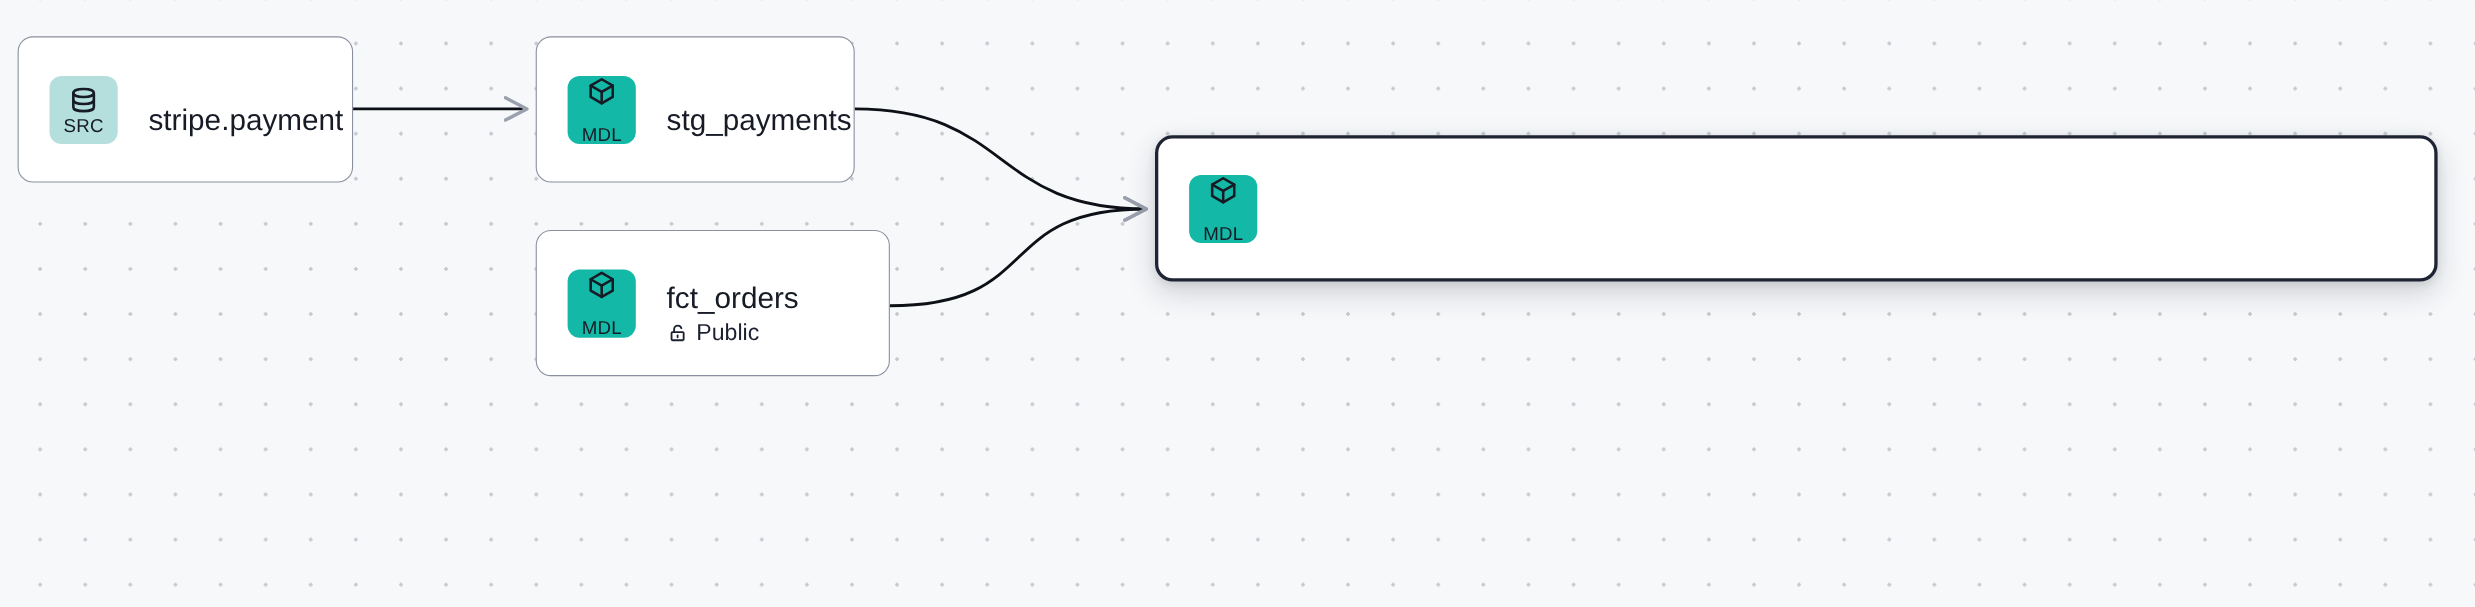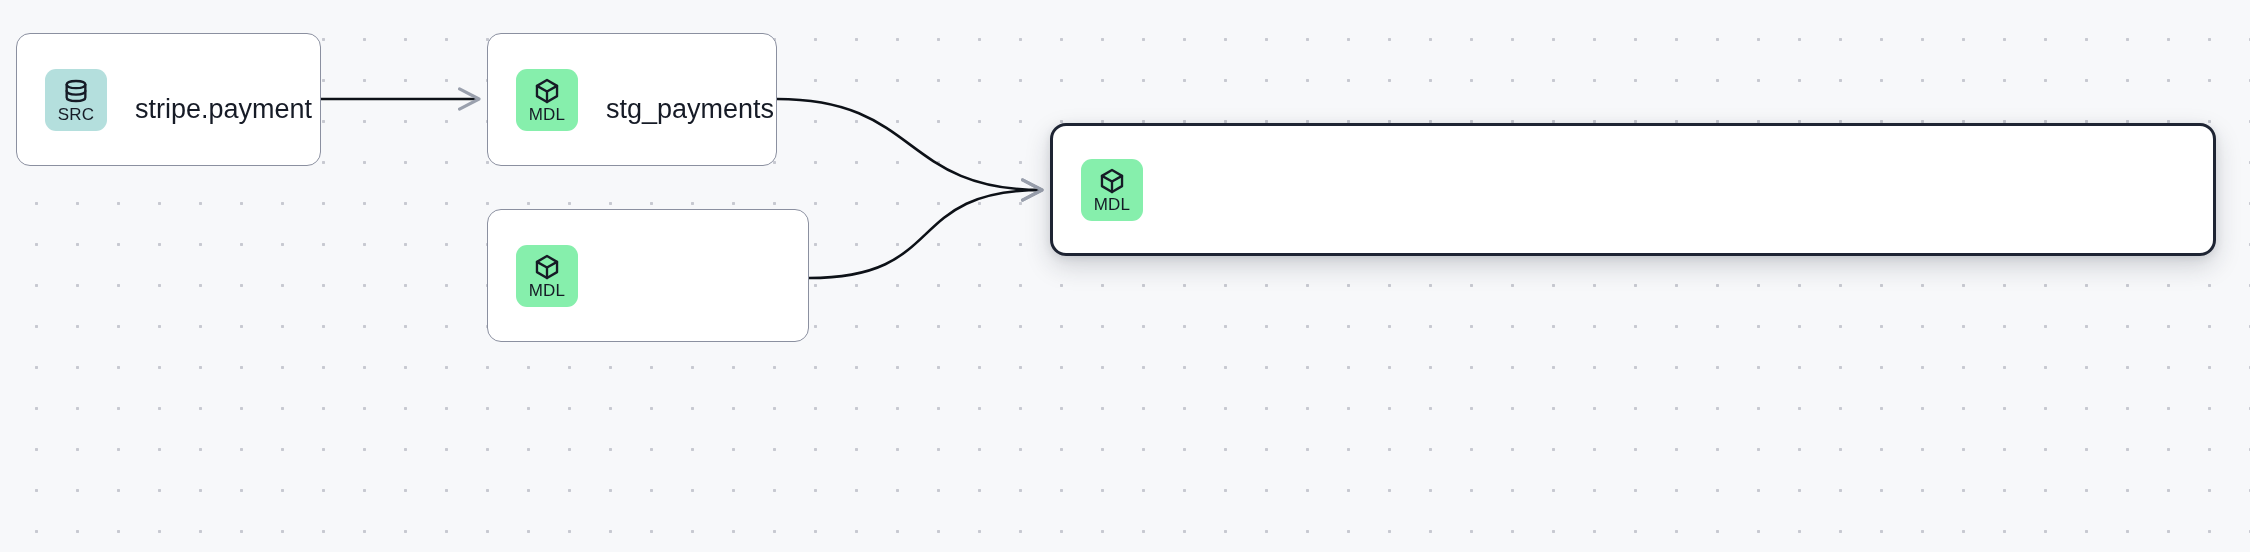--- a/index.html
+++ b/index.html
@@ -41,21 +41,21 @@
     flex:0 0 auto;
     width:62px;height:62px;
     border-radius:11px;
     display:flex;
     flex-direction:column;
     align-items:center;
     justify-content:center;
     gap:1px;
   }
   .badge.src{background:#b4dfdd;}
-  .badge.mdl{background:#86efac;}
+  .badge.mdl{background:#14b8a6;justify-content:space-between;}
   .badge svg{display:block;}
   .badge .badge-text{
     font-size:17px;
     line-height:1;
     color:#161b26;
     letter-spacing:.2px;
     font-family:"Liberation Sans", sans-serif;
   }
   .node-body{
     margin-left:28px;
@@ -139,20 +139,33 @@
       <div class="badge mdl">
         <span class="badge-glyph">
             <svg width="28" height="28" viewBox="0 0 24 24" fill="none" stroke="#161b26" stroke-width="2" stroke-linecap="round" stroke-linejoin="round">
               <path d="M12 2.6 L20.6 7.6 L20.6 16.4 L12 21.4 L3.4 16.4 L3.4 7.6 Z"></path>
               <path d="M3.4 7.6 L12 12.5 L20.6 7.6"></path>
               <path d="M12 12.5 L12 21.4"></path>
             </svg>
           </span>
         <span class="badge-text">MDL</span>
       </div>
+      <div class="node-body">
+        <div class="node-title">fct_orders</div>
+        <div class="node-sub">
+          <span class="sub-glyph">
+              <svg width="20" height="20" viewBox="0 0 24 24" fill="none" stroke="#1b2130" stroke-width="2" stroke-linecap="round" stroke-linejoin="round">
+                <path d="M6.4 10.8 L17.6 10.8 C18.2 10.8 18.6 11.2 18.6 11.8 L18.6 18.6 C18.6 19.2 18.2 19.6 17.6 19.6 L6.4 19.6 C5.8 19.6 5.4 19.2 5.4 18.6 L5.4 11.8 C5.4 11.2 5.8 10.8 6.4 10.8 Z"></path>
+                <path d="M8.2 10.8 L8.2 7.6 C8.2 5.4 10 3.6 12.2 3.6 C14 3.6 15.6 4.8 16.1 6.4"></path>
+                <path d="M12 14.3 L12 16.3"></path>
+              </svg>
+            </span>
+          <span class="sub-text">Public</span>
+        </div>
+      </div>
     </div>
       <div class="node selected" style="left: 1050px; top: 123px; width: 1166px; height: 133px;">
       <div class="badge mdl">
         <span class="badge-glyph">
             <svg width="28" height="28" viewBox="0 0 24 24" fill="none" stroke="#161b26" stroke-width="2" stroke-linecap="round" stroke-linejoin="round">
               <path d="M12 2.6 L20.6 7.6 L20.6 16.4 L12 21.4 L3.4 16.4 L3.4 7.6 Z"></path>
               <path d="M3.4 7.6 L12 12.5 L20.6 7.6"></path>
               <path d="M12 12.5 L12 21.4"></path>
             </svg>
           </span>

